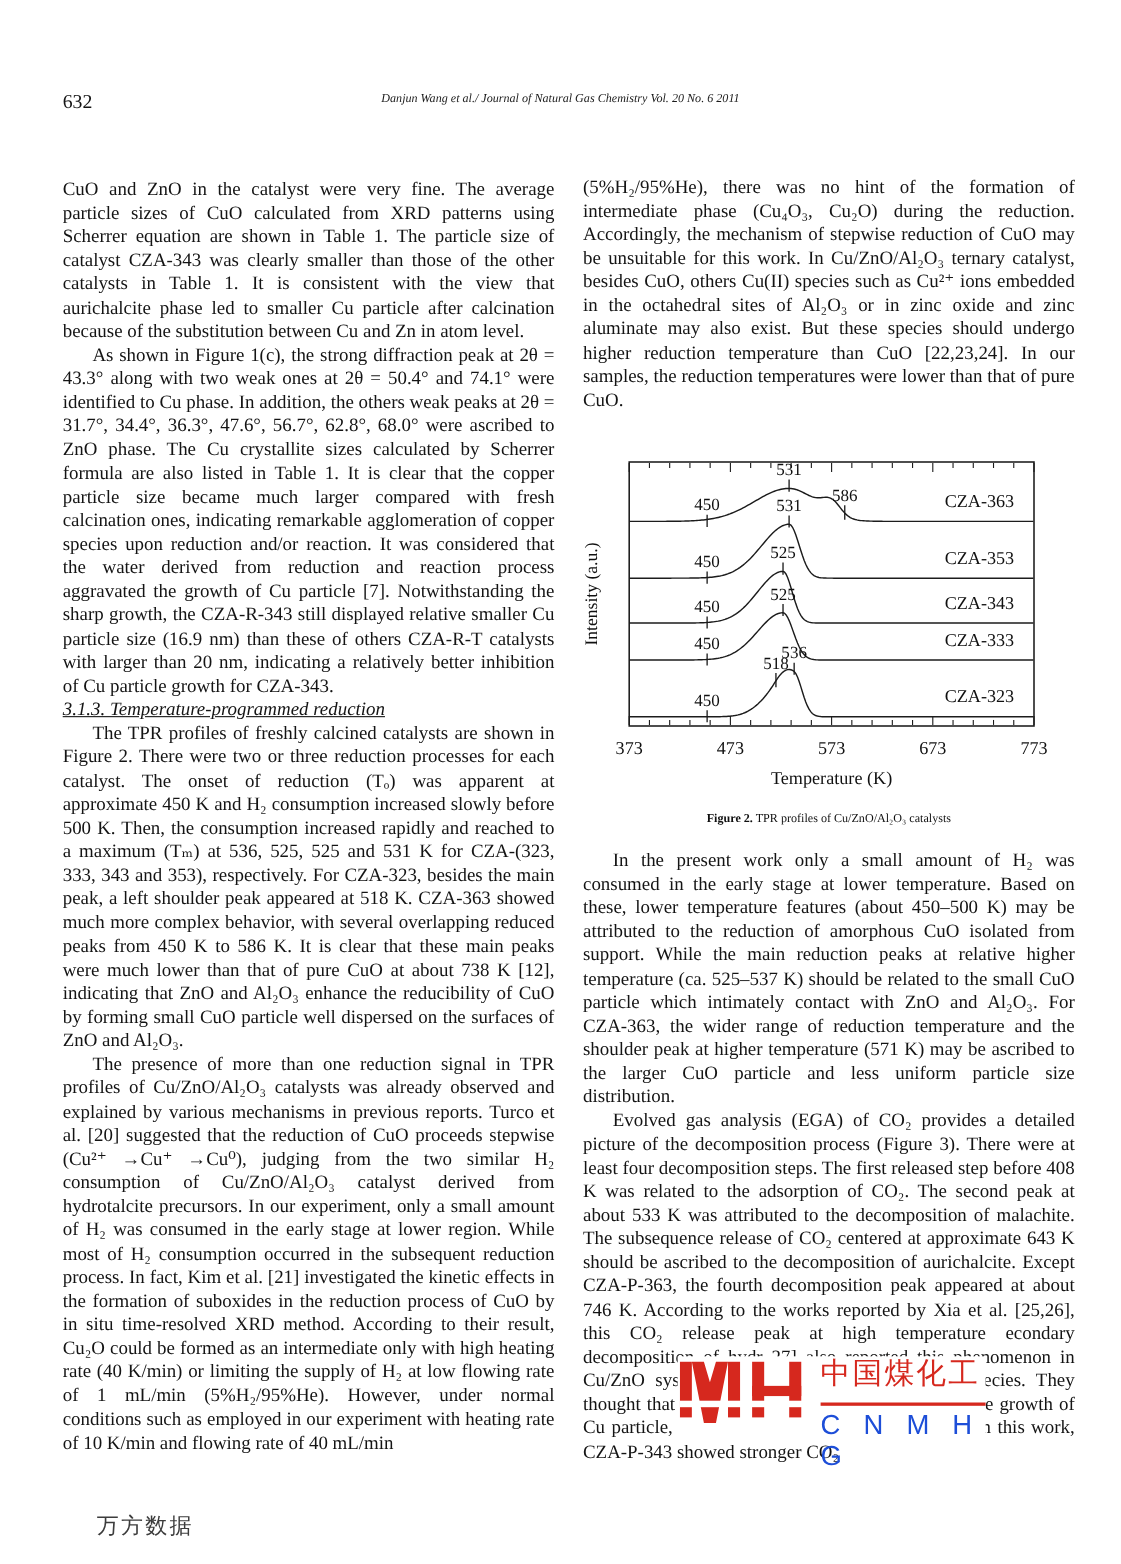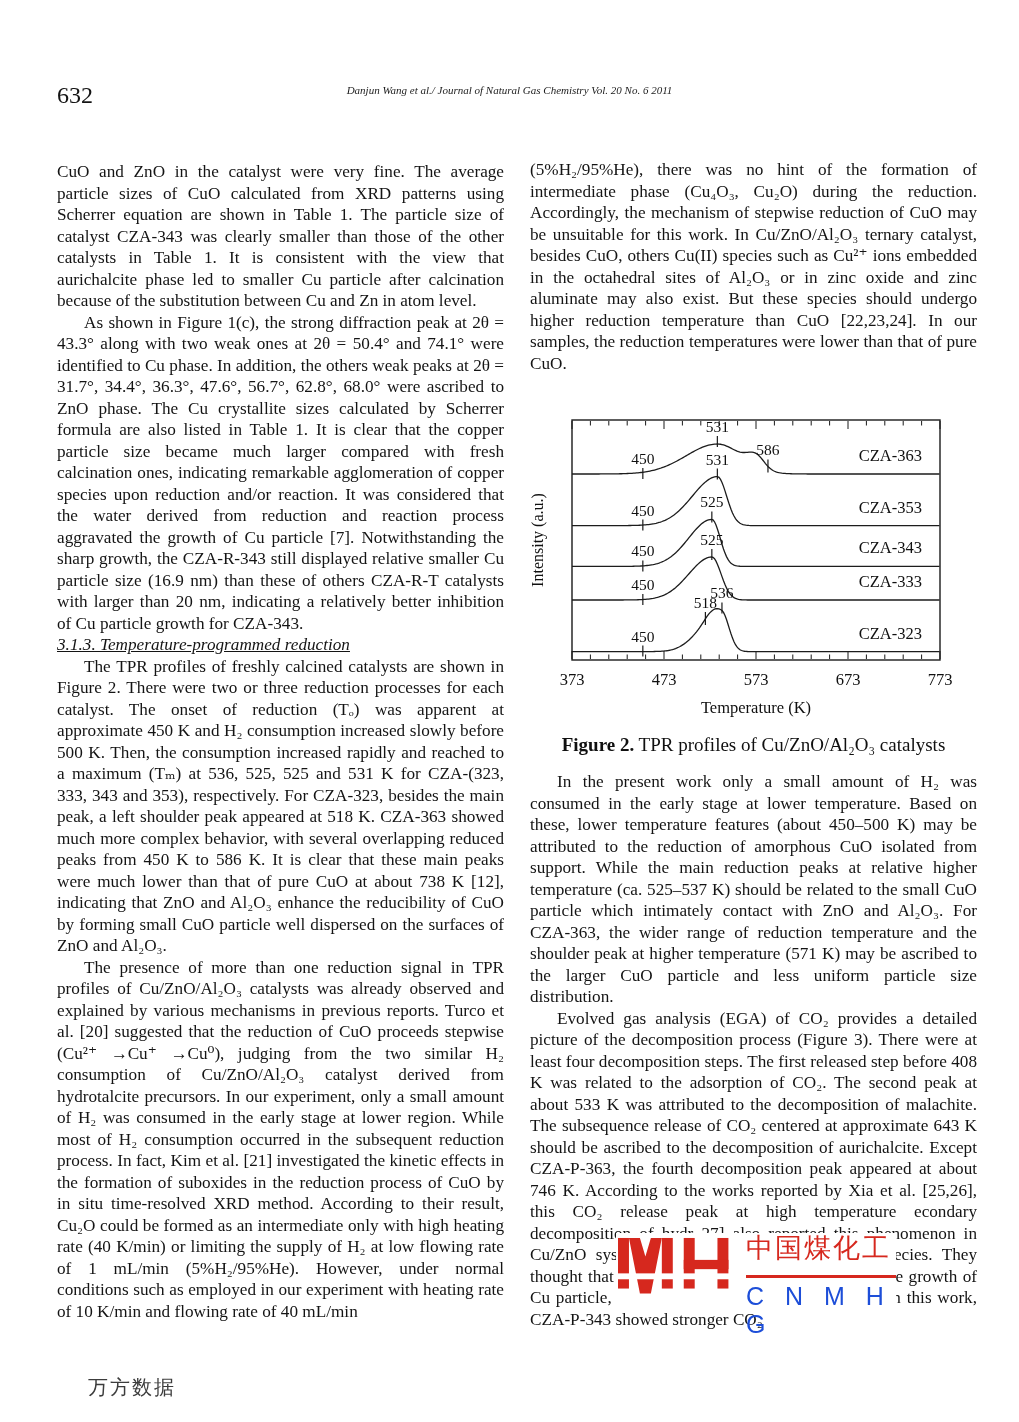--- a/index.html
+++ b/index.html
@@ -1,33 +1,33 @@
 <!DOCTYPE html>
 <html><head>
 <meta charset="utf-8">
 <style>
   html,body{margin:0;padding:0;}
   body{
     width:1019px;height:1422px;position:relative;background:#ffffff;
     font-family:"Liberation Serif","DejaVu Serif",serif;color:#141414;
     overflow:hidden;
   }
-  .page-number{position:absolute;left:57px;top:82px;font-size:24px;}
+  .page-number{position:absolute;left:57px;top:82px;font-size:18px;}
   .running-title{position:absolute;left:0;right:0;top:84px;text-align:center;
     font-style:italic;font-size:11px;color:#1b1b1b;}
   .col{position:absolute;top:135px;width:447px;text-align:justify;
     font-size:17.2px;line-height:21.5px;}
   .col-left{left:57px;margin-top:26px;}
   .col-right{left:530px;margin-top:24px;}
   .col p{margin:0;}
   .indent{text-indent:27px;}
   .sec-heading{font-style:italic;margin:20px 0 27px 0;text-align:left;text-decoration:underline;}
   .mt{margin-top:2px;}
   .figure-block{margin:44px 0 16px 0;}
-  .figure-caption{text-align:center;font-size:19px;margin-top:10px;color:#101010;}
+  .figure-caption{text-align:center;font-size:11px;margin-top:10px;color:#101010;}
   .figure-caption .cap-label{font-weight:bold;}
   .p-after-fig{margin-top:16px;}
   
   .watermark{position:absolute;left:616px;top:1233px;width:280px;height:76px;background:#ffffff;}
   .wm-logo{position:absolute;left:2px;top:3px;}
   .wm-text{position:absolute;left:130px;top:0px;}
   .wm-cn{font-size:27px;line-height:30px;color:#d6281e;letter-spacing:2px;
     border-bottom:3px solid #d6281e;padding-bottom:12px;font-family:"Liberation Sans","DejaVu Sans",sans-serif;}
   .wm-latin{font-size:25px;line-height:28px;color:#1d4ed8;letter-spacing:7px;margin-top:4px;
     font-family:Liberation Sans, sans-serif;}

